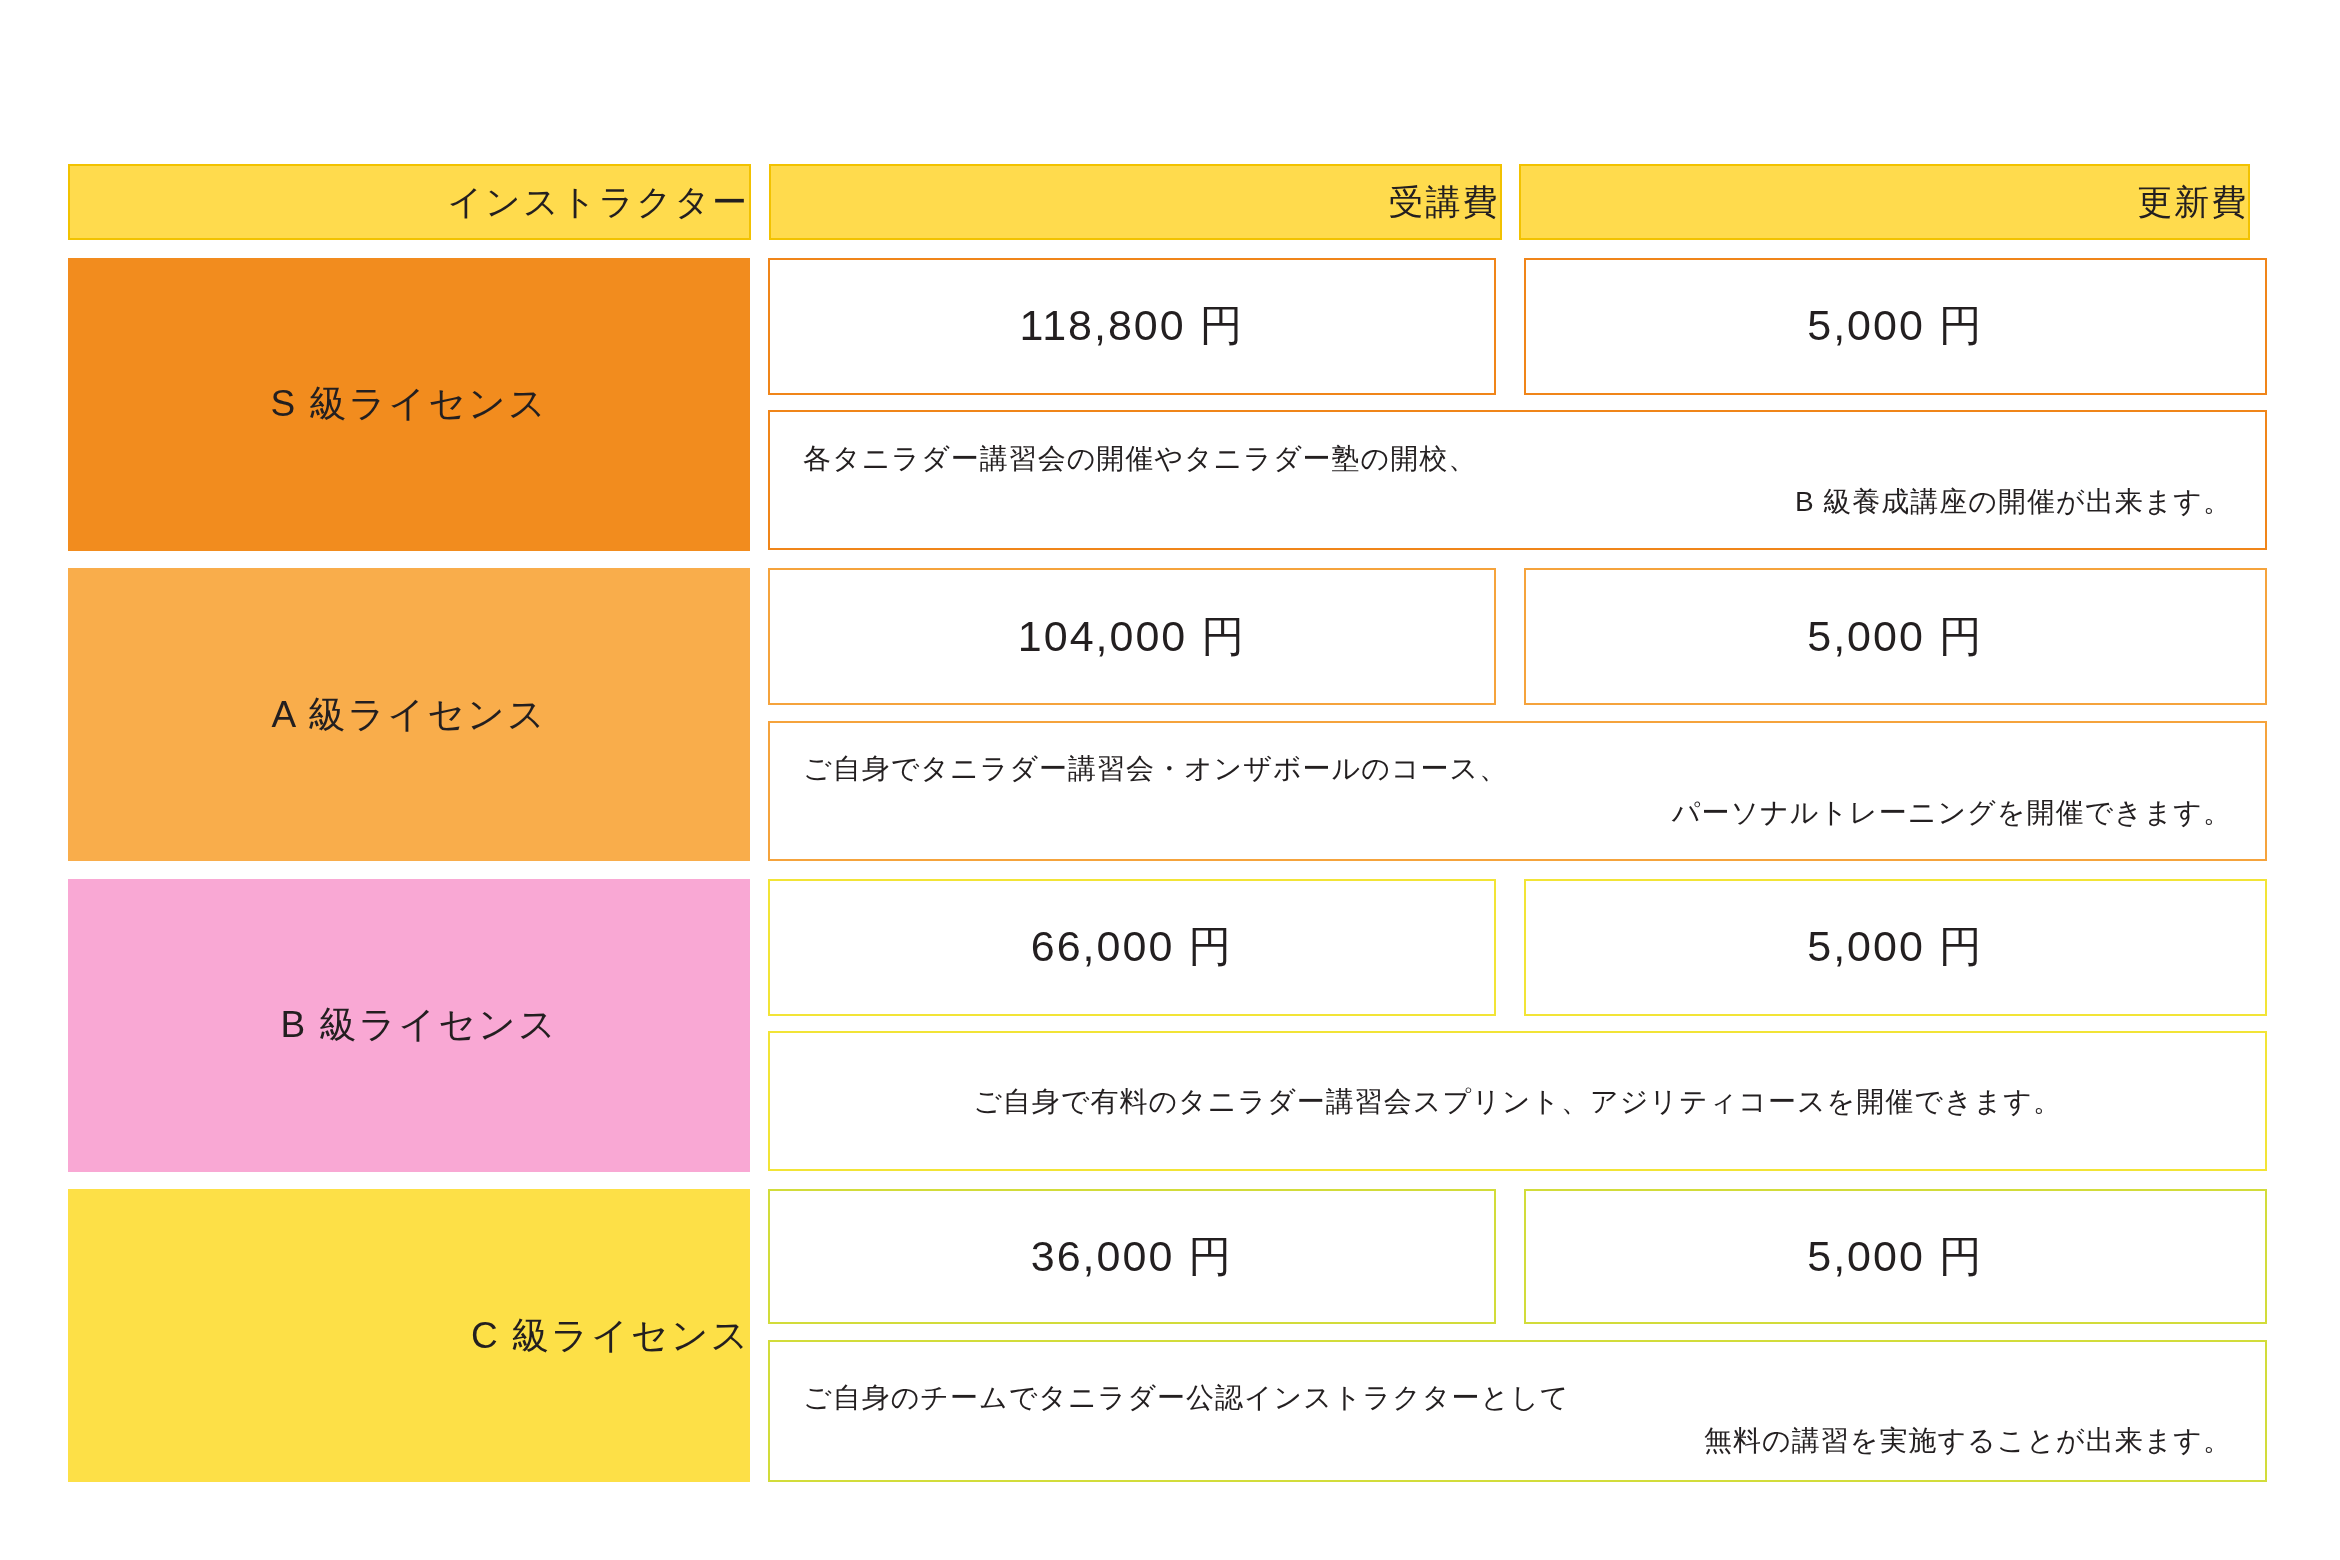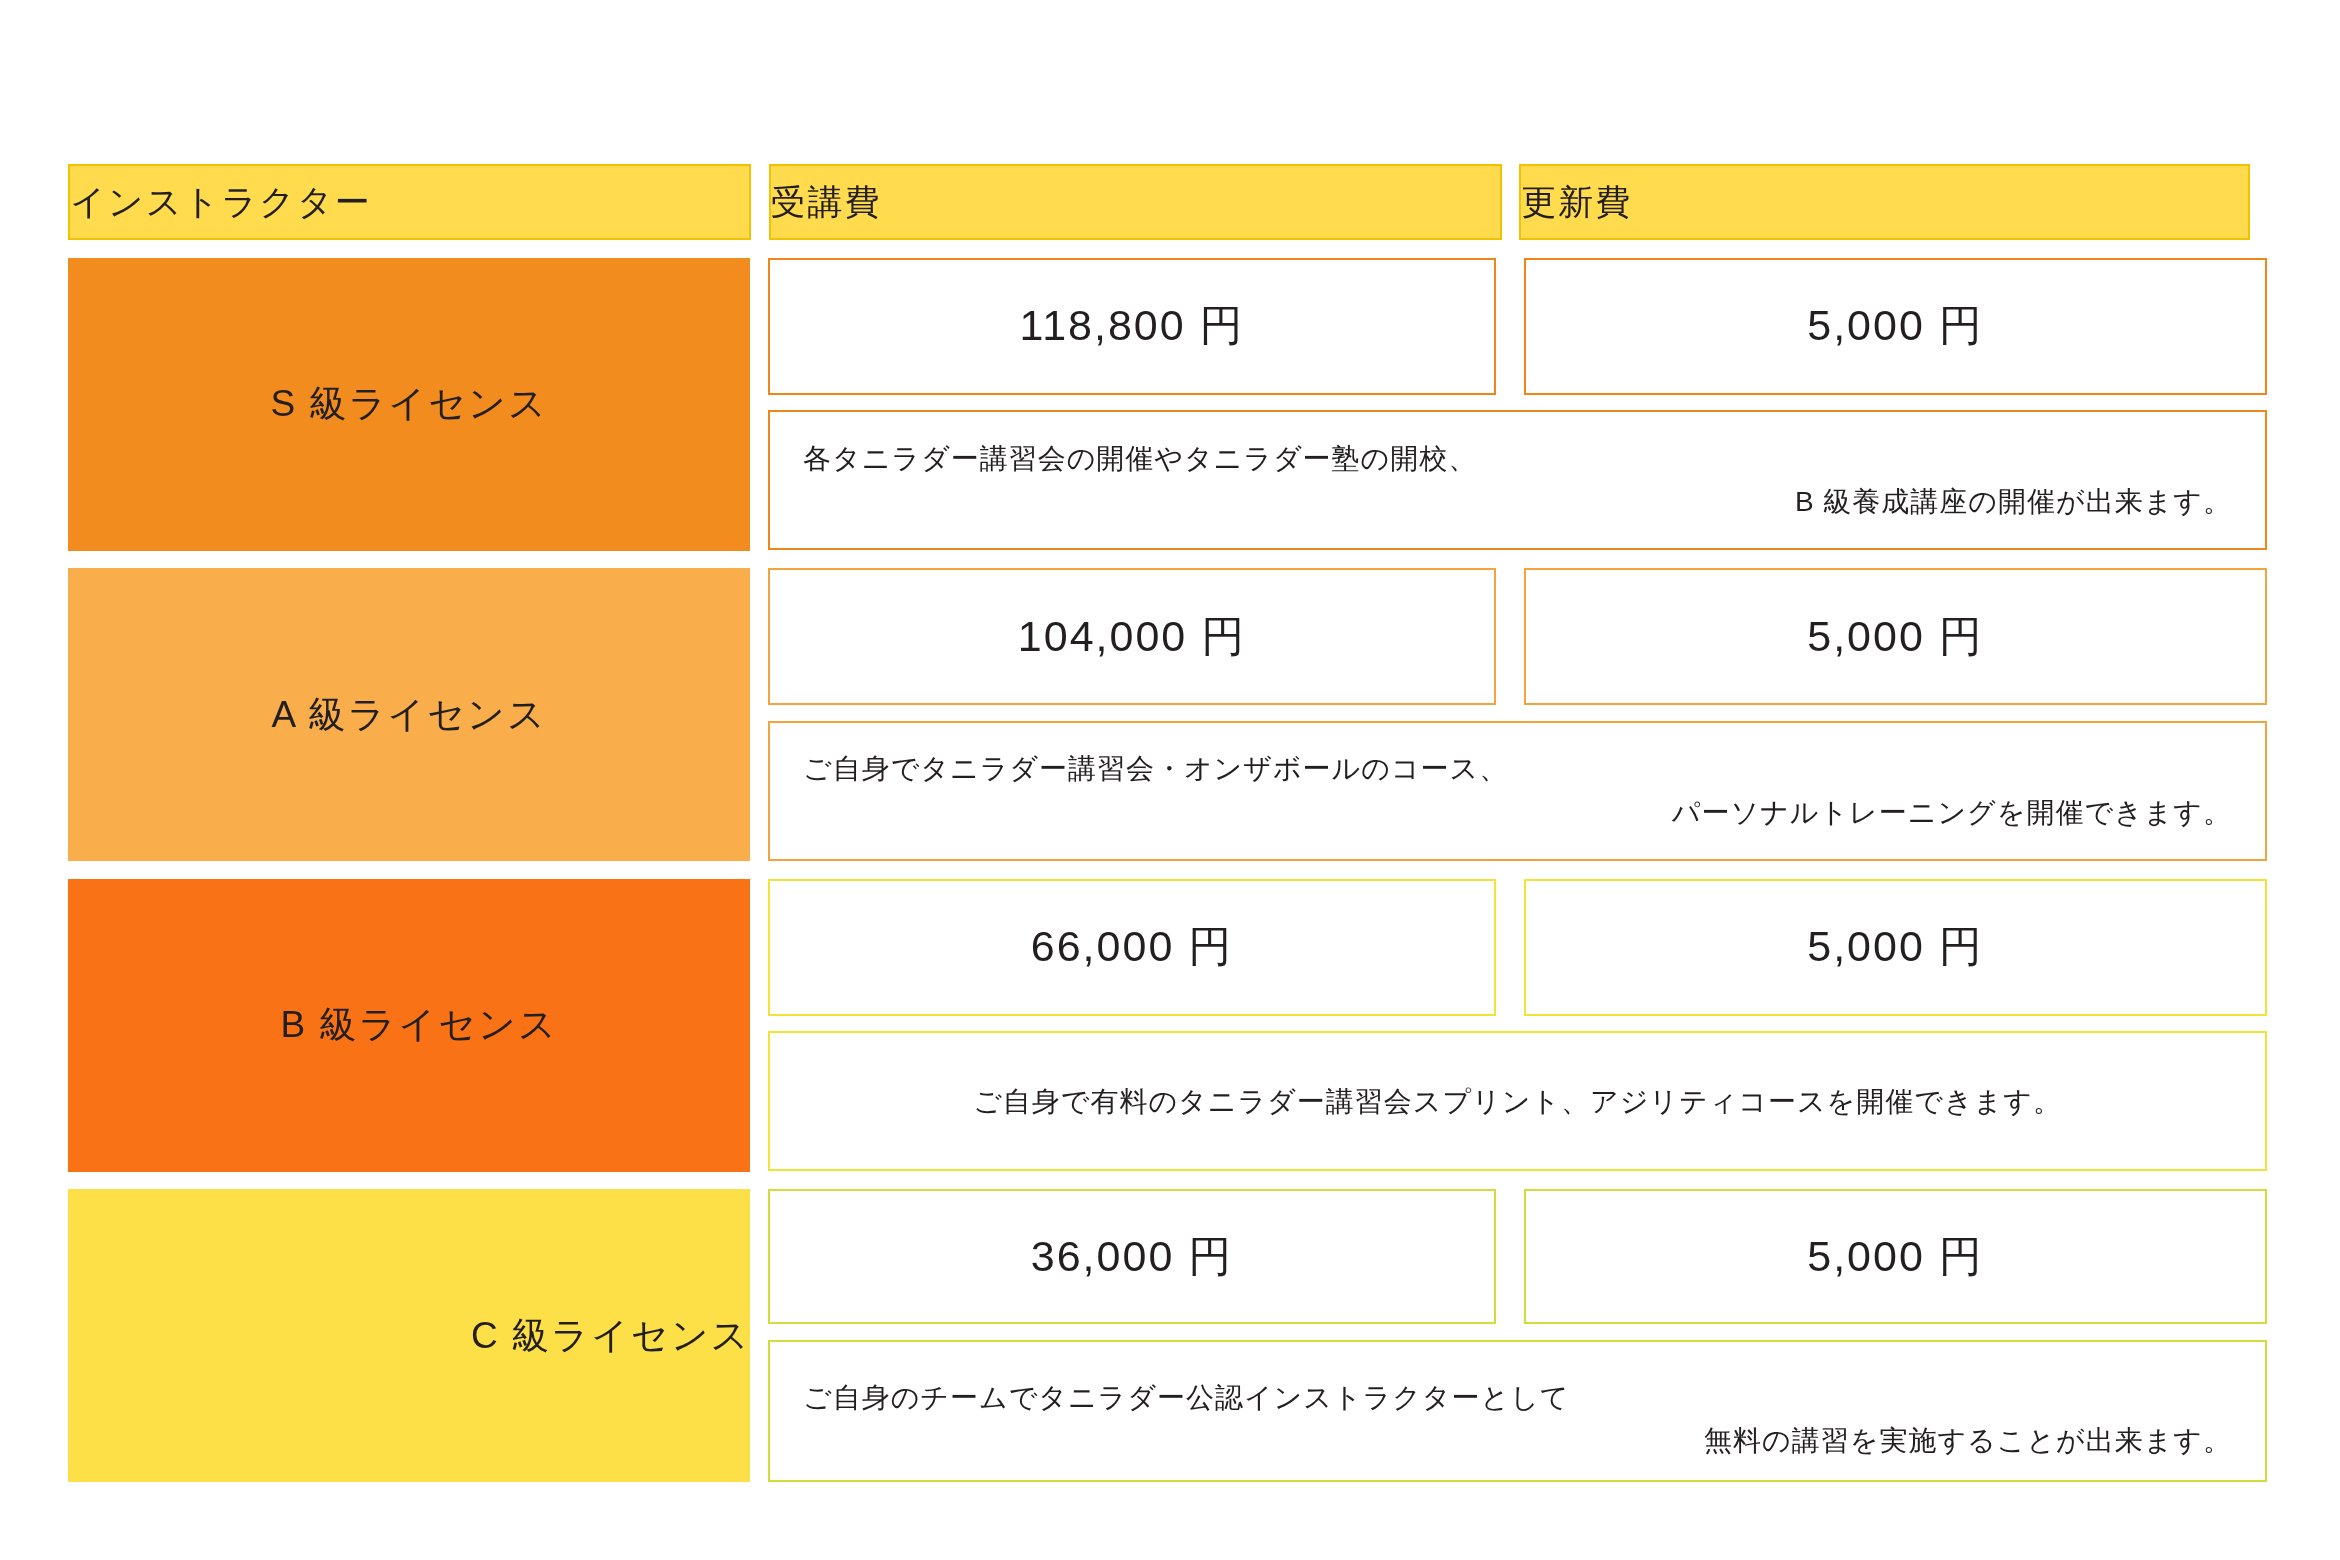--- a/index.html
+++ b/index.html
@@ -34,21 +34,21 @@
     display: flex;
     gap: 17.6px;
     height: 76px;
     margin-bottom: 17.6px;
   }
   .hdr-cell {
     background: #ffdb4d;
     border: 2px solid #f2c200;
     display: flex;
     align-items: center;
-    justify-content: flex-start;
+    justify-content: flex-end;
     font-size: 35px;
     letter-spacing: 2px;
     color: #231f20;
     box-sizing: border-box;
   }
   .hdr-cell.col-label { width: 683px; }
   .hdr-cell.col-fee   { width: 733px; }
   .hdr-cell.col-renew { width: 731px; }
 
   
@@ -103,21 +103,21 @@
     flex-direction: column;
     justify-content: center;
   }
   .desc-line-1 { text-align: left; }
   .desc-line-2 { text-align: right; }
   .desc-single { text-align: center; }
 
   
   .row-s .label-cell { background: #f28c1e; }
   .row-a .label-cell { background: #f9ad4b; }
-  .row-b .label-cell { background: #f97316; padding-left: 20px; }
+  .row-b .label-cell { background: #f9a8d4; padding-left: 20px; }
   .row-c .label-cell { background: #fde047; justify-content: flex-end; }
 
   .row-s .price-cell, .row-s .desc-cell { border-color: #f08519; }
   .row-a .price-cell, .row-a .desc-cell { border-color: #f5a33c; }
   .row-b .price-cell, .row-b .desc-cell { border-color: #f2e436; }
   .row-c .price-cell, .row-c .desc-cell { border-color: #d2dc3a; }
 
   .row-s { height: 293px; }
   .row-a { height: 293px; }
   .row-b { height: 293px; }

